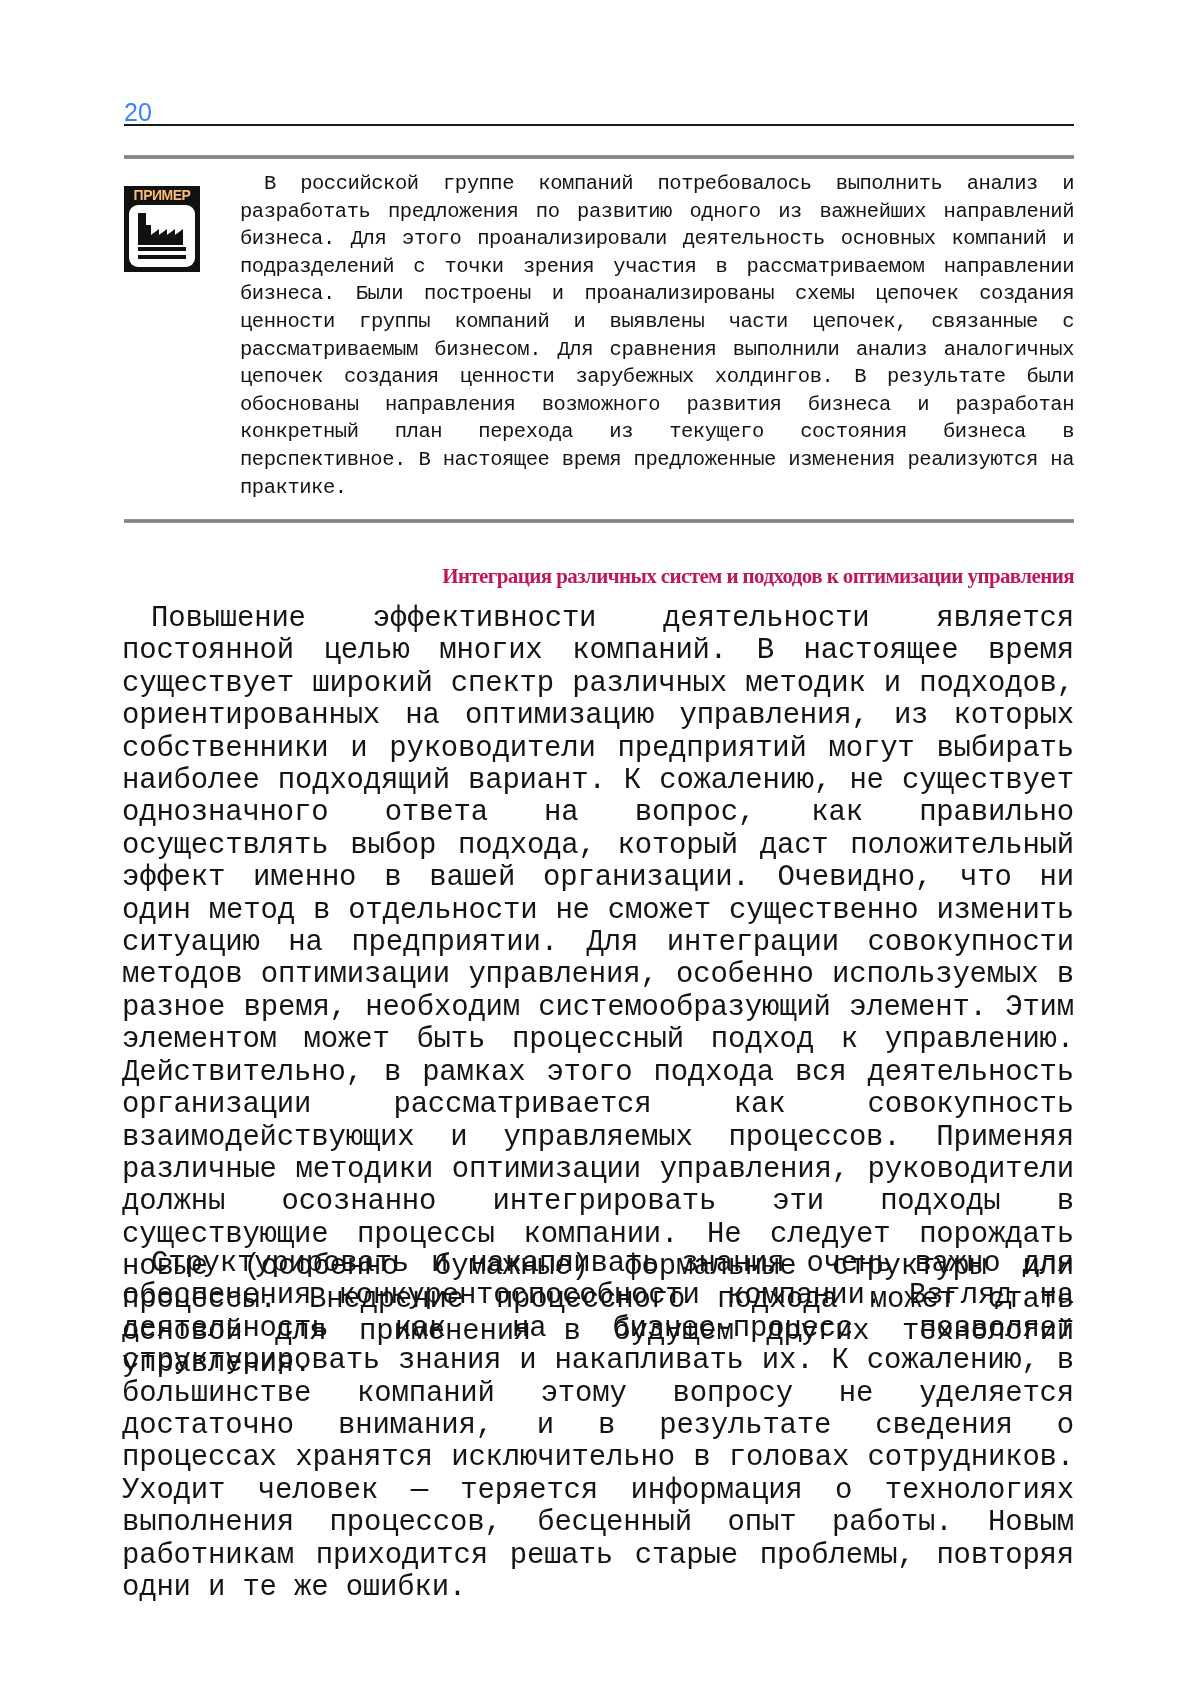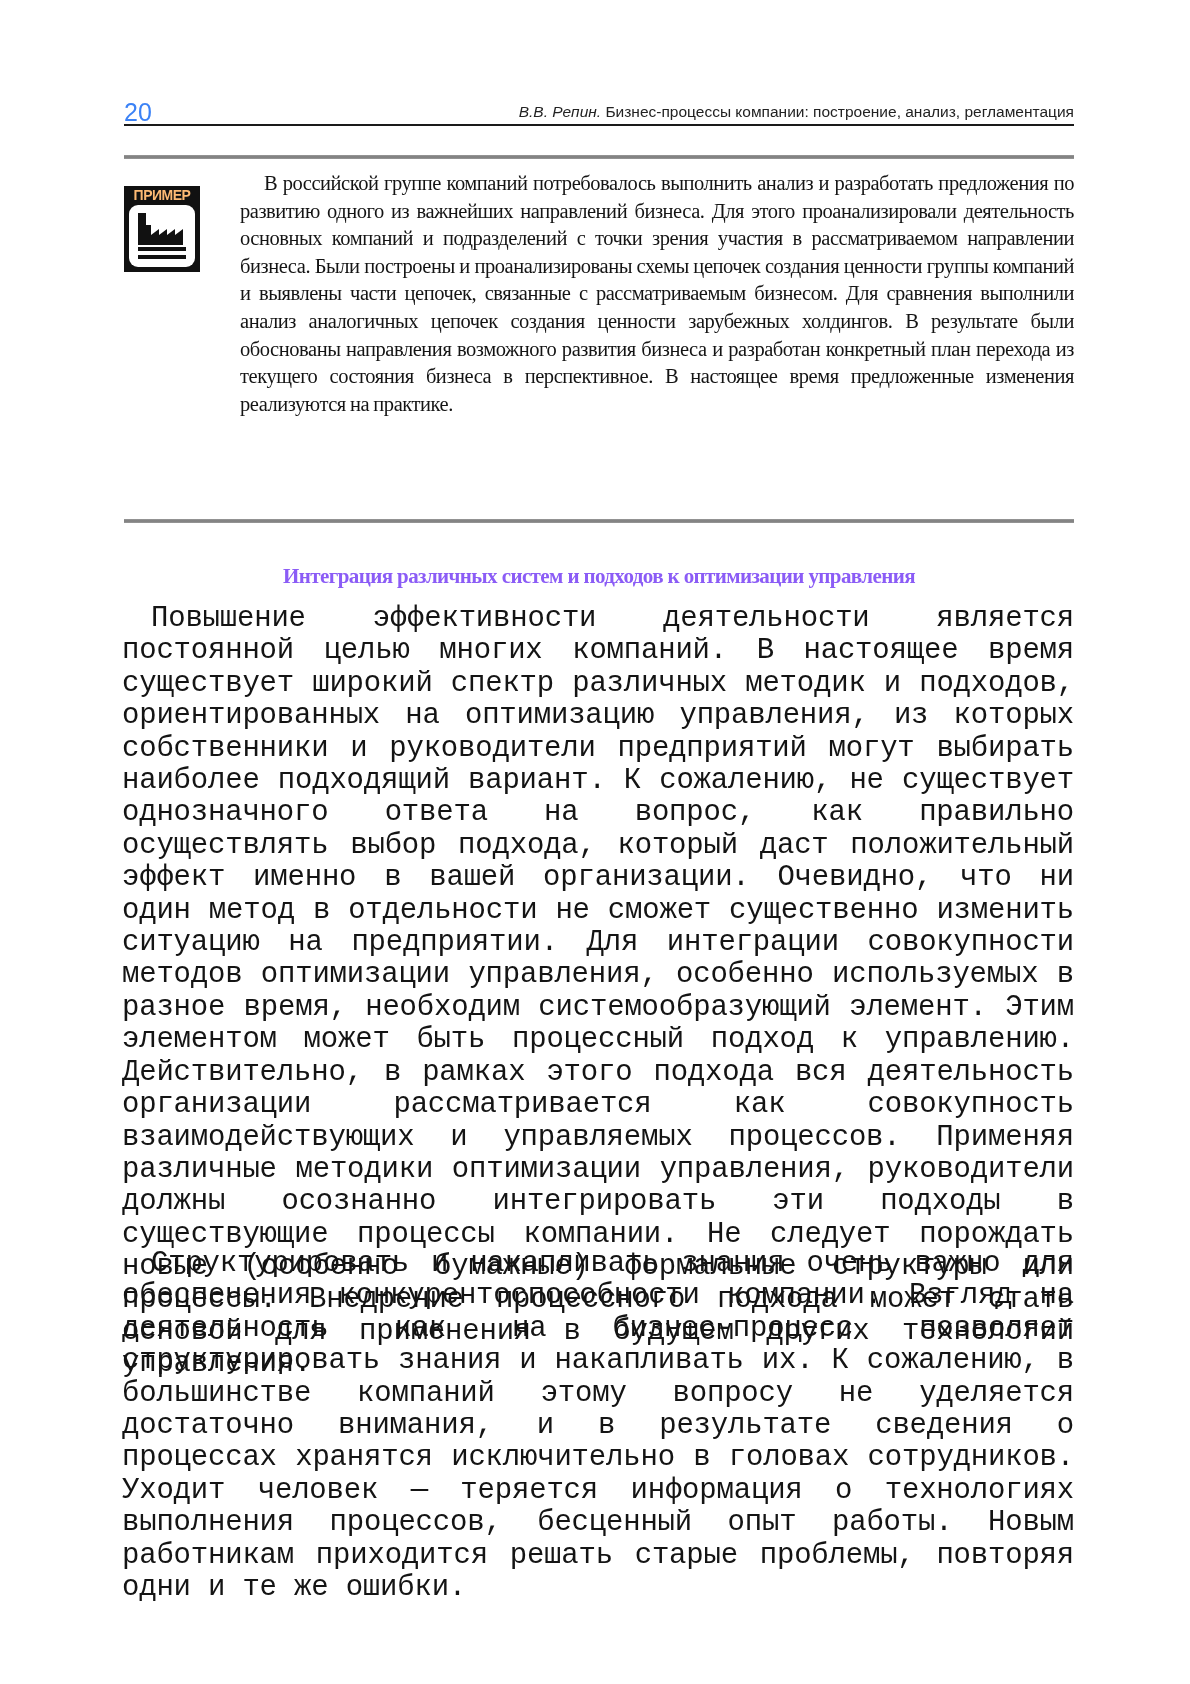--- a/index.html
+++ b/index.html
@@ -87,42 +87,42 @@
       left: 5px;
       top: 19px;
     }
 
     
     .example-text {
       position: absolute;
       left: 240px;
       top: 170px;
       width: 834px;
-      font-family: Liberation Serif, serif;
+      font-family: Liberation Mono, monospace;
       font-size: 20.5px;
       line-height: 27.6px;
       text-align: justify;
       letter-spacing: -0.45px;
       word-spacing: -0.5px;
       color: #141414;
       margin: 0;
     }
     .example-text p { margin: 0; text-indent: 24px; }
 
     
     .section-heading {
       position: absolute;
       left: 124px;
       width: 950px;
-      text-align: center;
+      text-align: right;
       font-family: "Liberation Serif", serif;
       font-weight: bold;
       font-size: 21px;
       letter-spacing: -0.6px;
-      color: #8b5cf6;
+      color: #be185d;
       margin: 0;
       line-height: 26px;
     }
     .heading-1 { top: 563px; }
     .heading-2 { top: 1209px; }
 
     
     .body-text {
       position: absolute;
       left: 122px;
@@ -139,21 +139,20 @@
     .body-1 { top: 603px; }
     .body-2 { top: 1248px; }
   </style>
 </head>
 <body>
 
 <div class="page">
 
   <div class="running-header">
     <span class="page-number">20</span>
-    <span class="header-title"><span class="author">В.В. Репин.</span><span> Бизнес-процессы компании: построение, анализ, регламентация</span></span>
   </div>
 
   <div class="grey-rule rule-top"></div>
 
   <div class="example-icon">
     <div class="icon-label">ПРИМЕР</div>
     <svg width="66" height="62" viewBox="0 0 66 62">
       <rect x="0" y="0" width="66" height="62" rx="9" ry="9" fill="#ffffff"></rect>
       <path d="M9 8 H17 V20 H22 V30 L30 24 V30 L38 24 V30 L46 24 V30 L54 24 V40 H9 Z" fill="#111111"></path>
       <rect x="9" y="42" width="48" height="4" fill="#111111"></rect>

